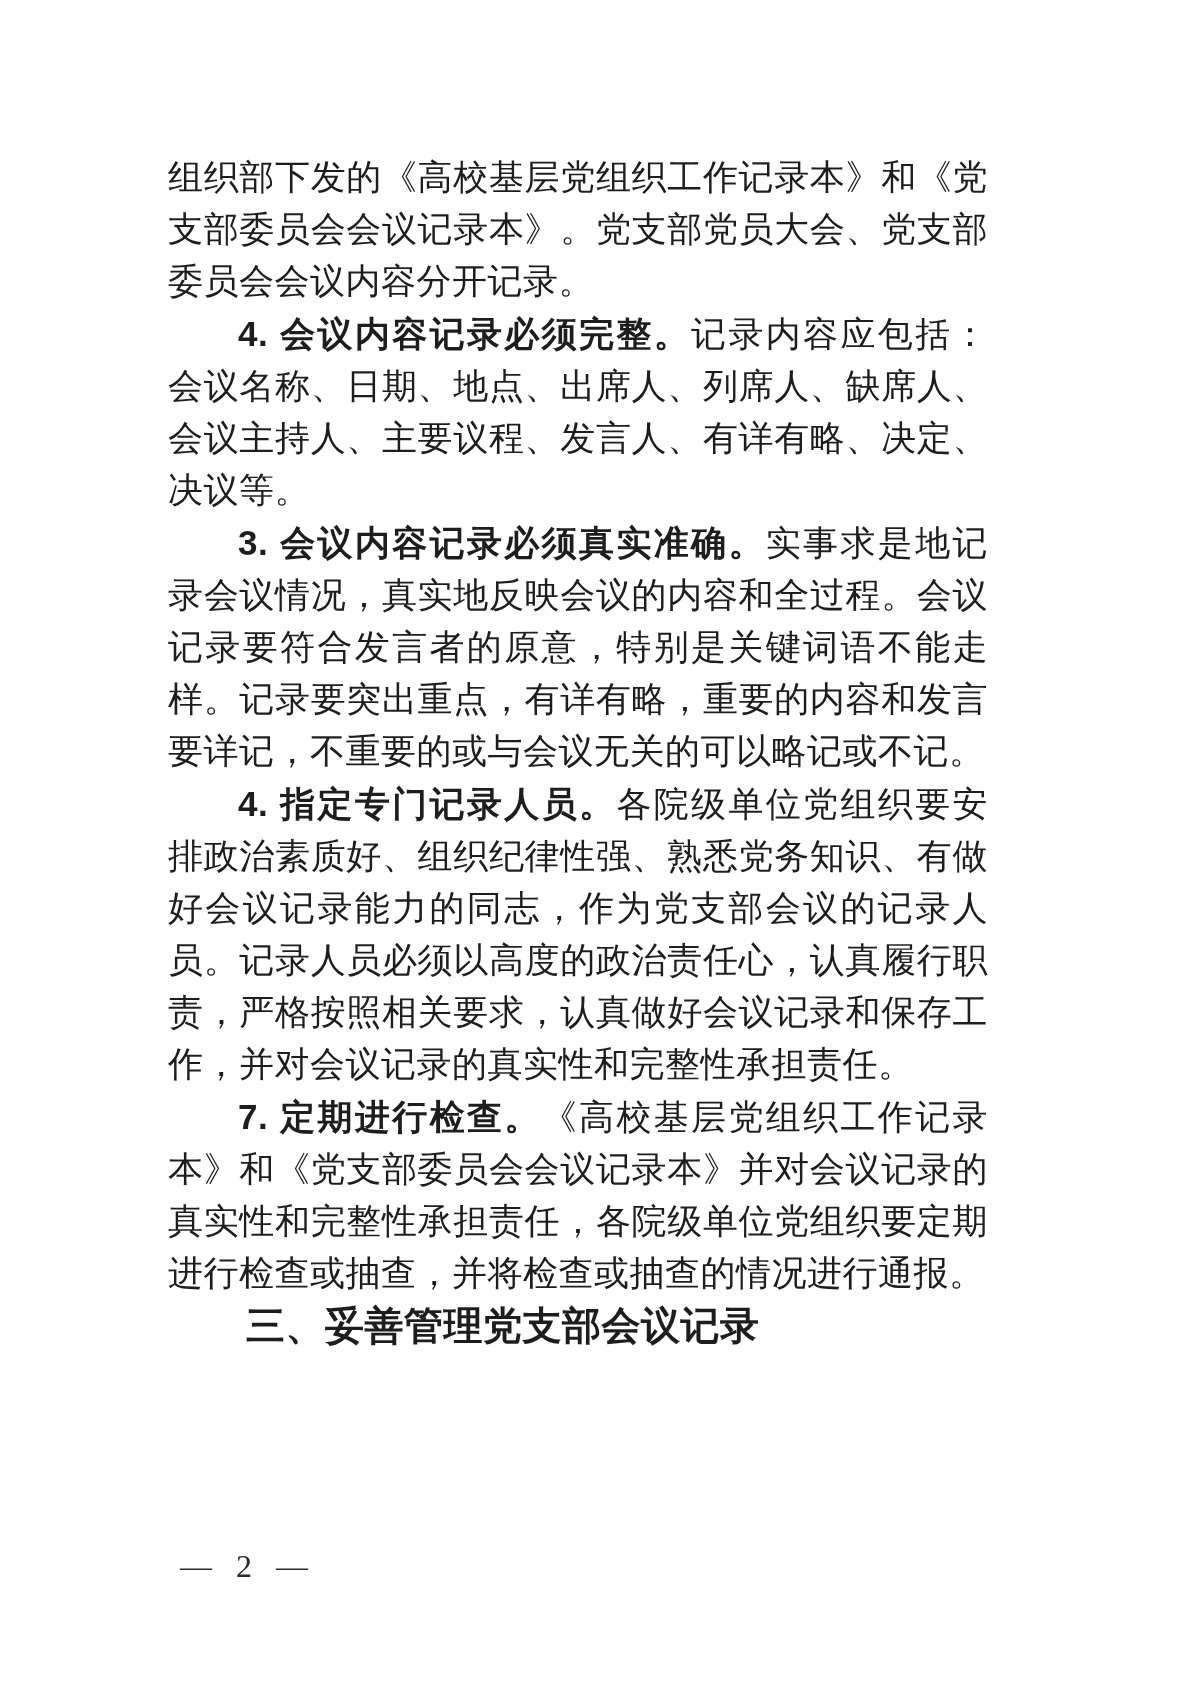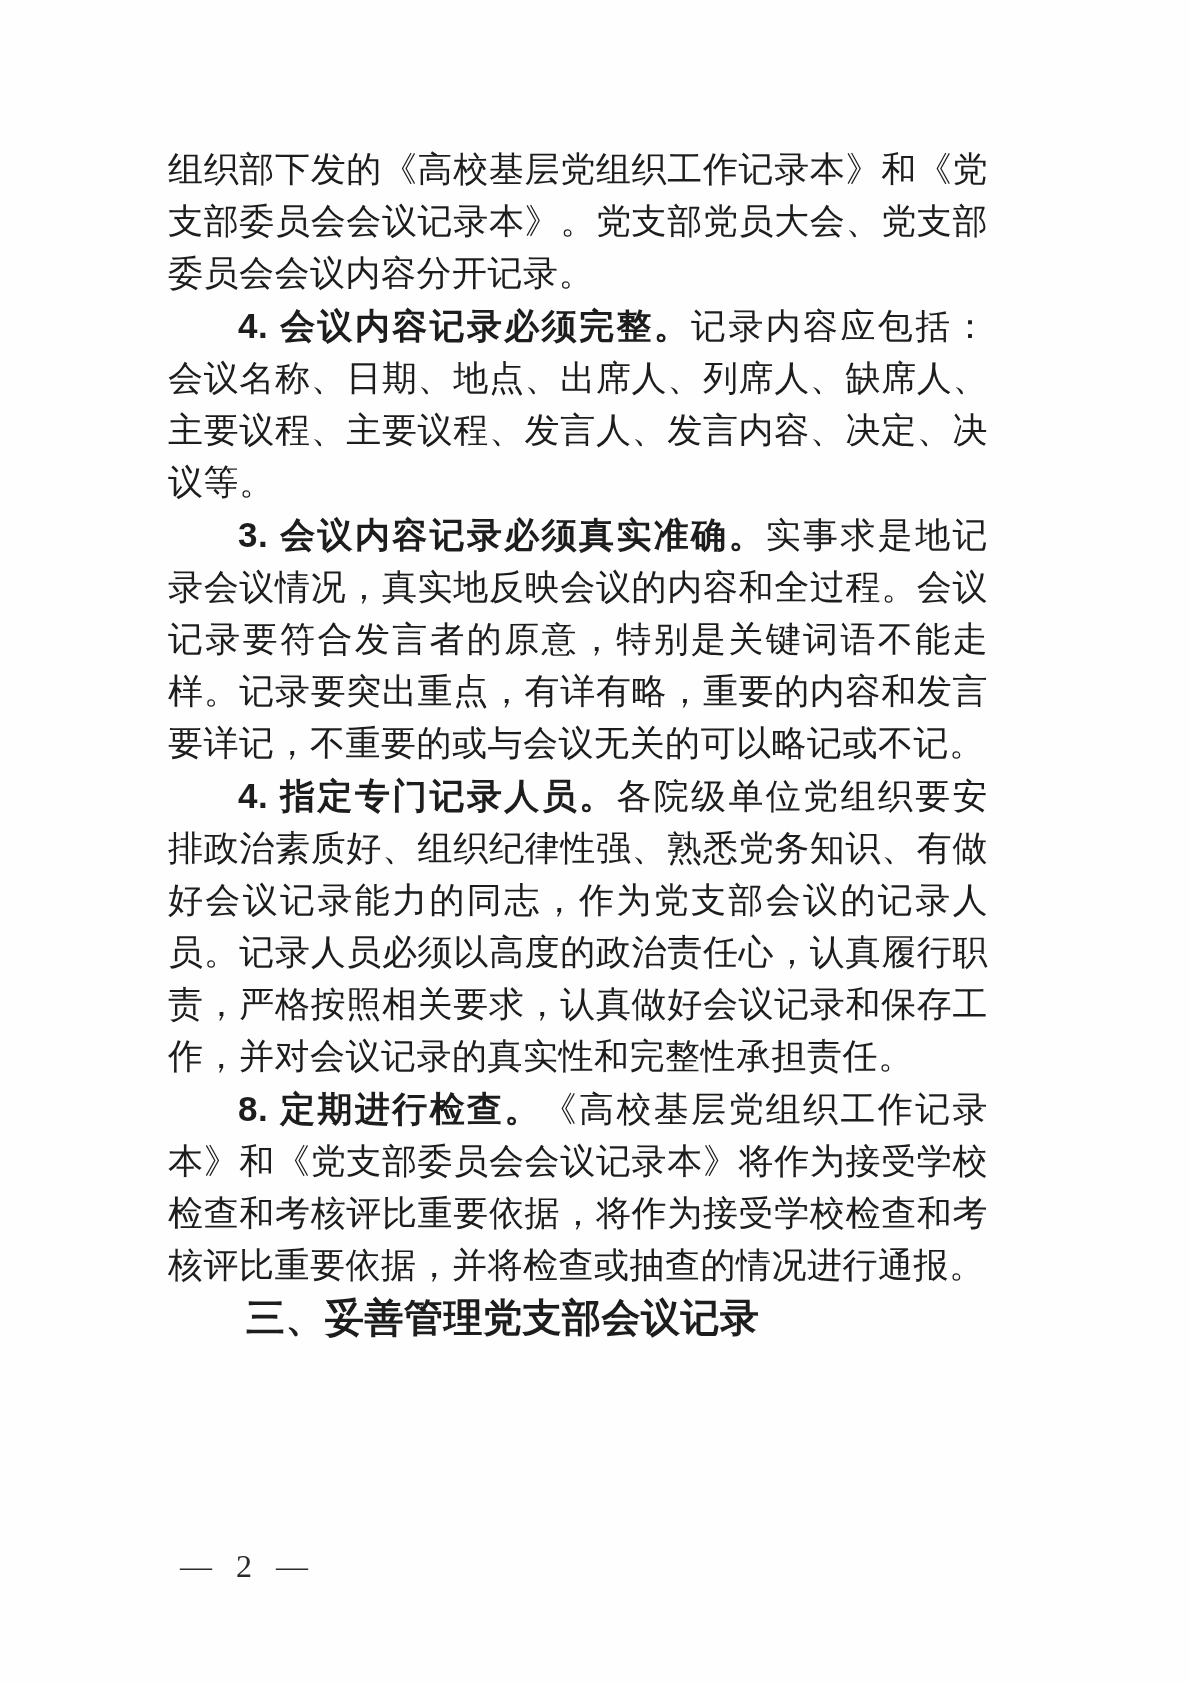--- a/index.html
+++ b/index.html
@@ -12,21 +12,21 @@
     width: 1190px;
     height: 1683px;
     background: #fefefe;
     font-family: "Liberation Serif", "DejaVu Serif", serif;
     color: #1d1d1d;
     overflow: hidden;
   }
   .text-block {
     position: absolute;
     left: 168px;
-    top: 144px;
+    top: 152px;
     width: 820px;
     font-size: 35px;
     line-height: 52px;
     text-align: justify;
     letter-spacing: 0.5px;
   }
   .text-block p {
     margin: 0;
     padding: 0;
   }
@@ -58,27 +58,27 @@
 </style>
 </head>
 <body>
 
 <div class="page">
 
   <div class="text-block">
 
     <p class="para-flush"><span>组织部下发的《高校基层党组织工作记录本》和《党支部委员会会议记录本》。党支部党员大会、党支部委员会会议内容分开记录。</span></p>
 
-    <p class="para-indent"><span class="lead">4. 会议内容记录必须完整。</span><span>记录内容应包括：会议名称、日期、地点、出席人、列席人、缺席人、主要议程、主要议程、发言人、发言内容、决定、决议等。</span></p>
+    <p class="para-indent"><span class="lead">4. 会议内容记录必须完整。</span><span>记录内容应包括：会议名称、日期、地点、出席人、列席人、缺席人、会议主持人、主要议程、发言人、有详有略、决定、决议等。</span></p>
 
     <p class="para-indent"><span class="lead">3. 会议内容记录必须真实准确。</span><span>实事求是地记录会议情况，真实地反映会议的内容和全过程。会议记录要符合发言者的原意，特别是关键词语不能走样。记录要突出重点，有详有略，重要的内容和发言要详记，不重要的或与会议无关的可以略记或不记。</span></p>
 
     <p class="para-indent"><span class="lead">4. 指定专门记录人员。</span><span>各院级单位党组织要安排政治素质好、组织纪律性强、熟悉党务知识、有做好会议记录能力的同志，作为党支部会议的记录人员。记录人员必须以高度的政治责任心，认真履行职责，严格按照相关要求，认真做好会议记录和保存工作，并对会议记录的真实性和完整性承担责任。</span></p>
 
-    <p class="para-indent"><span class="lead">8. 定期进行检查。</span><span>《高校基层党组织工作记录本》和《党支部委员会会议记录本》将作为接受学校检查和考核评比重要依据，将作为接受学校检查和考核评比重要依据，并将检查或抽查的情况进行通报。</span></p>
+    <p class="para-indent"><span class="lead">7. 定期进行检查。</span><span>《高校基层党组织工作记录本》和《党支部委员会会议记录本》并对会议记录的真实性和完整性承担责任，各院级单位党组织要定期进行检查或抽查，并将检查或抽查的情况进行通报。</span></p>
 
     <p class="heading">三、妥善管理党支部会议记录</p>
 
 
   </div>
 
   <div class="page-number">— 2 —</div>
 
 </div>
 

